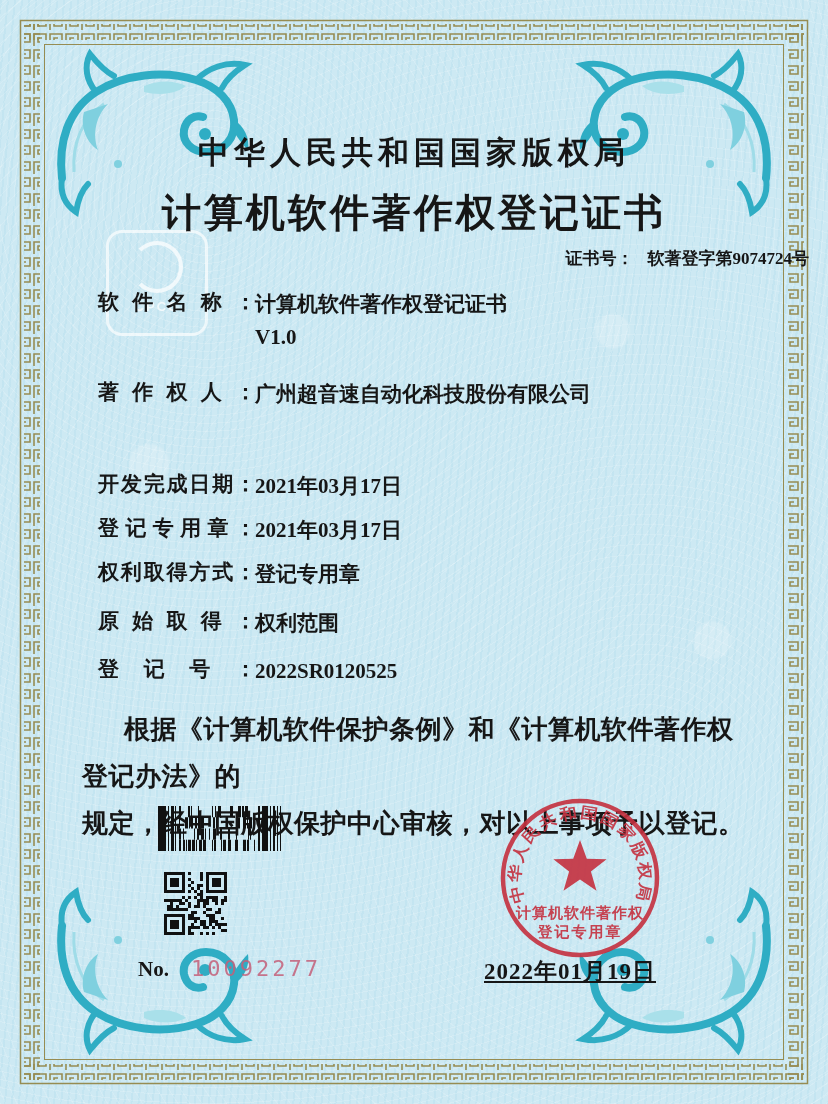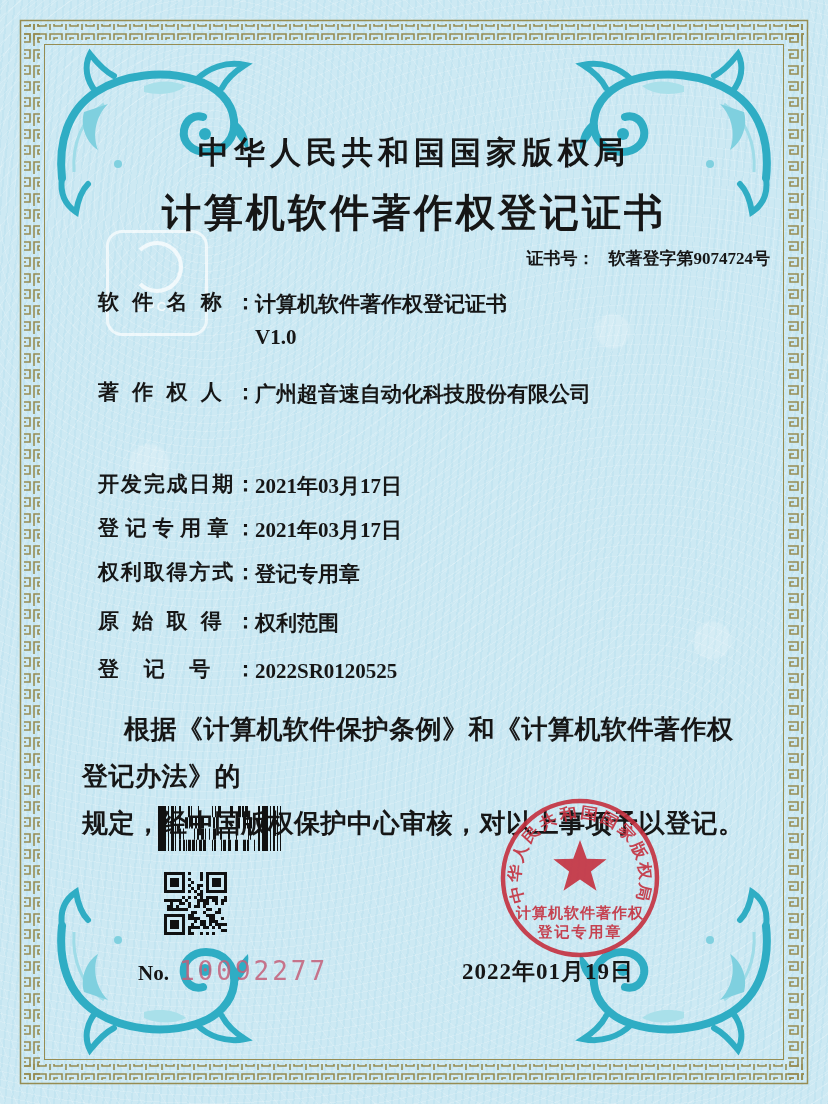--- a/index.html
+++ b/index.html
@@ -28,40 +28,40 @@
   .cpcc .ring{width:44px;height:44px;margin:8px auto 0;border:4px solid rgba(255,255,255,.9);
     border-radius:50%;border-left-color:transparent;}
   .cpcc .txt{text-align:center;font-weight:700;font-size:13px;letter-spacing:2px;
     color:rgba(255,255,255,.92);font-family:"Liberation Sans",sans-serif;margin-top:6px;}
 
   .content{position:absolute;inset:0;z-index:2;}
   .authority{position:absolute;top:132px;left:0;width:100%;text-align:center;
     font-size:31px;font-weight:700;letter-spacing:5px;}
   .cert-title{position:absolute;top:186px;left:0;width:100%;text-align:center;
     font-size:39px;font-weight:700;letter-spacing:3px;}
-  .certno{position:absolute;top:247px;left:8px;width:762px;text-align:right;
-    font-size:17px;font-weight:700;}
+  .certno{position:absolute;top:247px;left:0;width:762px;text-align:right;
+    font-size:17px;font-weight:700;padding-left:47px;}
   .certno .val{margin-left:14px;}
 
   .row{position:absolute;left:82px;width:680px;font-size:21px;font-weight:700;}
   .row .label{position:absolute;left:16px;top:0;width:158px;text-align:justify;text-align-last:justify;}
   .row .value{position:absolute;left:173px;top:0;width:500px;white-space:pre-line;line-height:33px;}
 
   .statement{position:absolute;left:82px;top:706px;width:676px;font-size:26px;
     line-height:47px;font-weight:700;letter-spacing:.5px;text-indent:42px;white-space:pre-line;}
 
   .barcode{position:absolute;left:158px;top:806px;}
   .qr{position:absolute;left:164px;top:872px;}
 
   .serial{position:absolute;left:138px;top:956px;font-size:21px;font-weight:700;}
   .serial .num{color:#c4607a;font-family:"DejaVu Sans Mono",monospace;font-weight:400;
-    letter-spacing:3px;margin-left:10px;font-size:26px;opacity:.85;}
-
-  .issue-date{position:absolute;left:462px;top:956px;width:290px;text-align:left;
-    font-size:23px;font-weight:700;letter-spacing:1px;}
+    letter-spacing:3px;margin-left:22px;font-size:22px;opacity:.85;}
+
+  .issue-date{position:absolute;left:425px;top:956px;width:290px;text-align:center;
+    font-size:23px;font-weight:700;letter-spacing:1px;text-decoration:underline;}
 
   .seal{position:absolute;left:496px;top:794px;width:168px;height:168px;z-index:3;opacity:.9;}
   .seal svg text{font-family:"Liberation Serif","DejaVu Serif",serif;font-weight:700;}
 </style>
 </head>
 <body>
 
 <div class="page">
 
   <svg class="frame-svg" width="828" height="1104" viewBox="0 0 828 1104">

